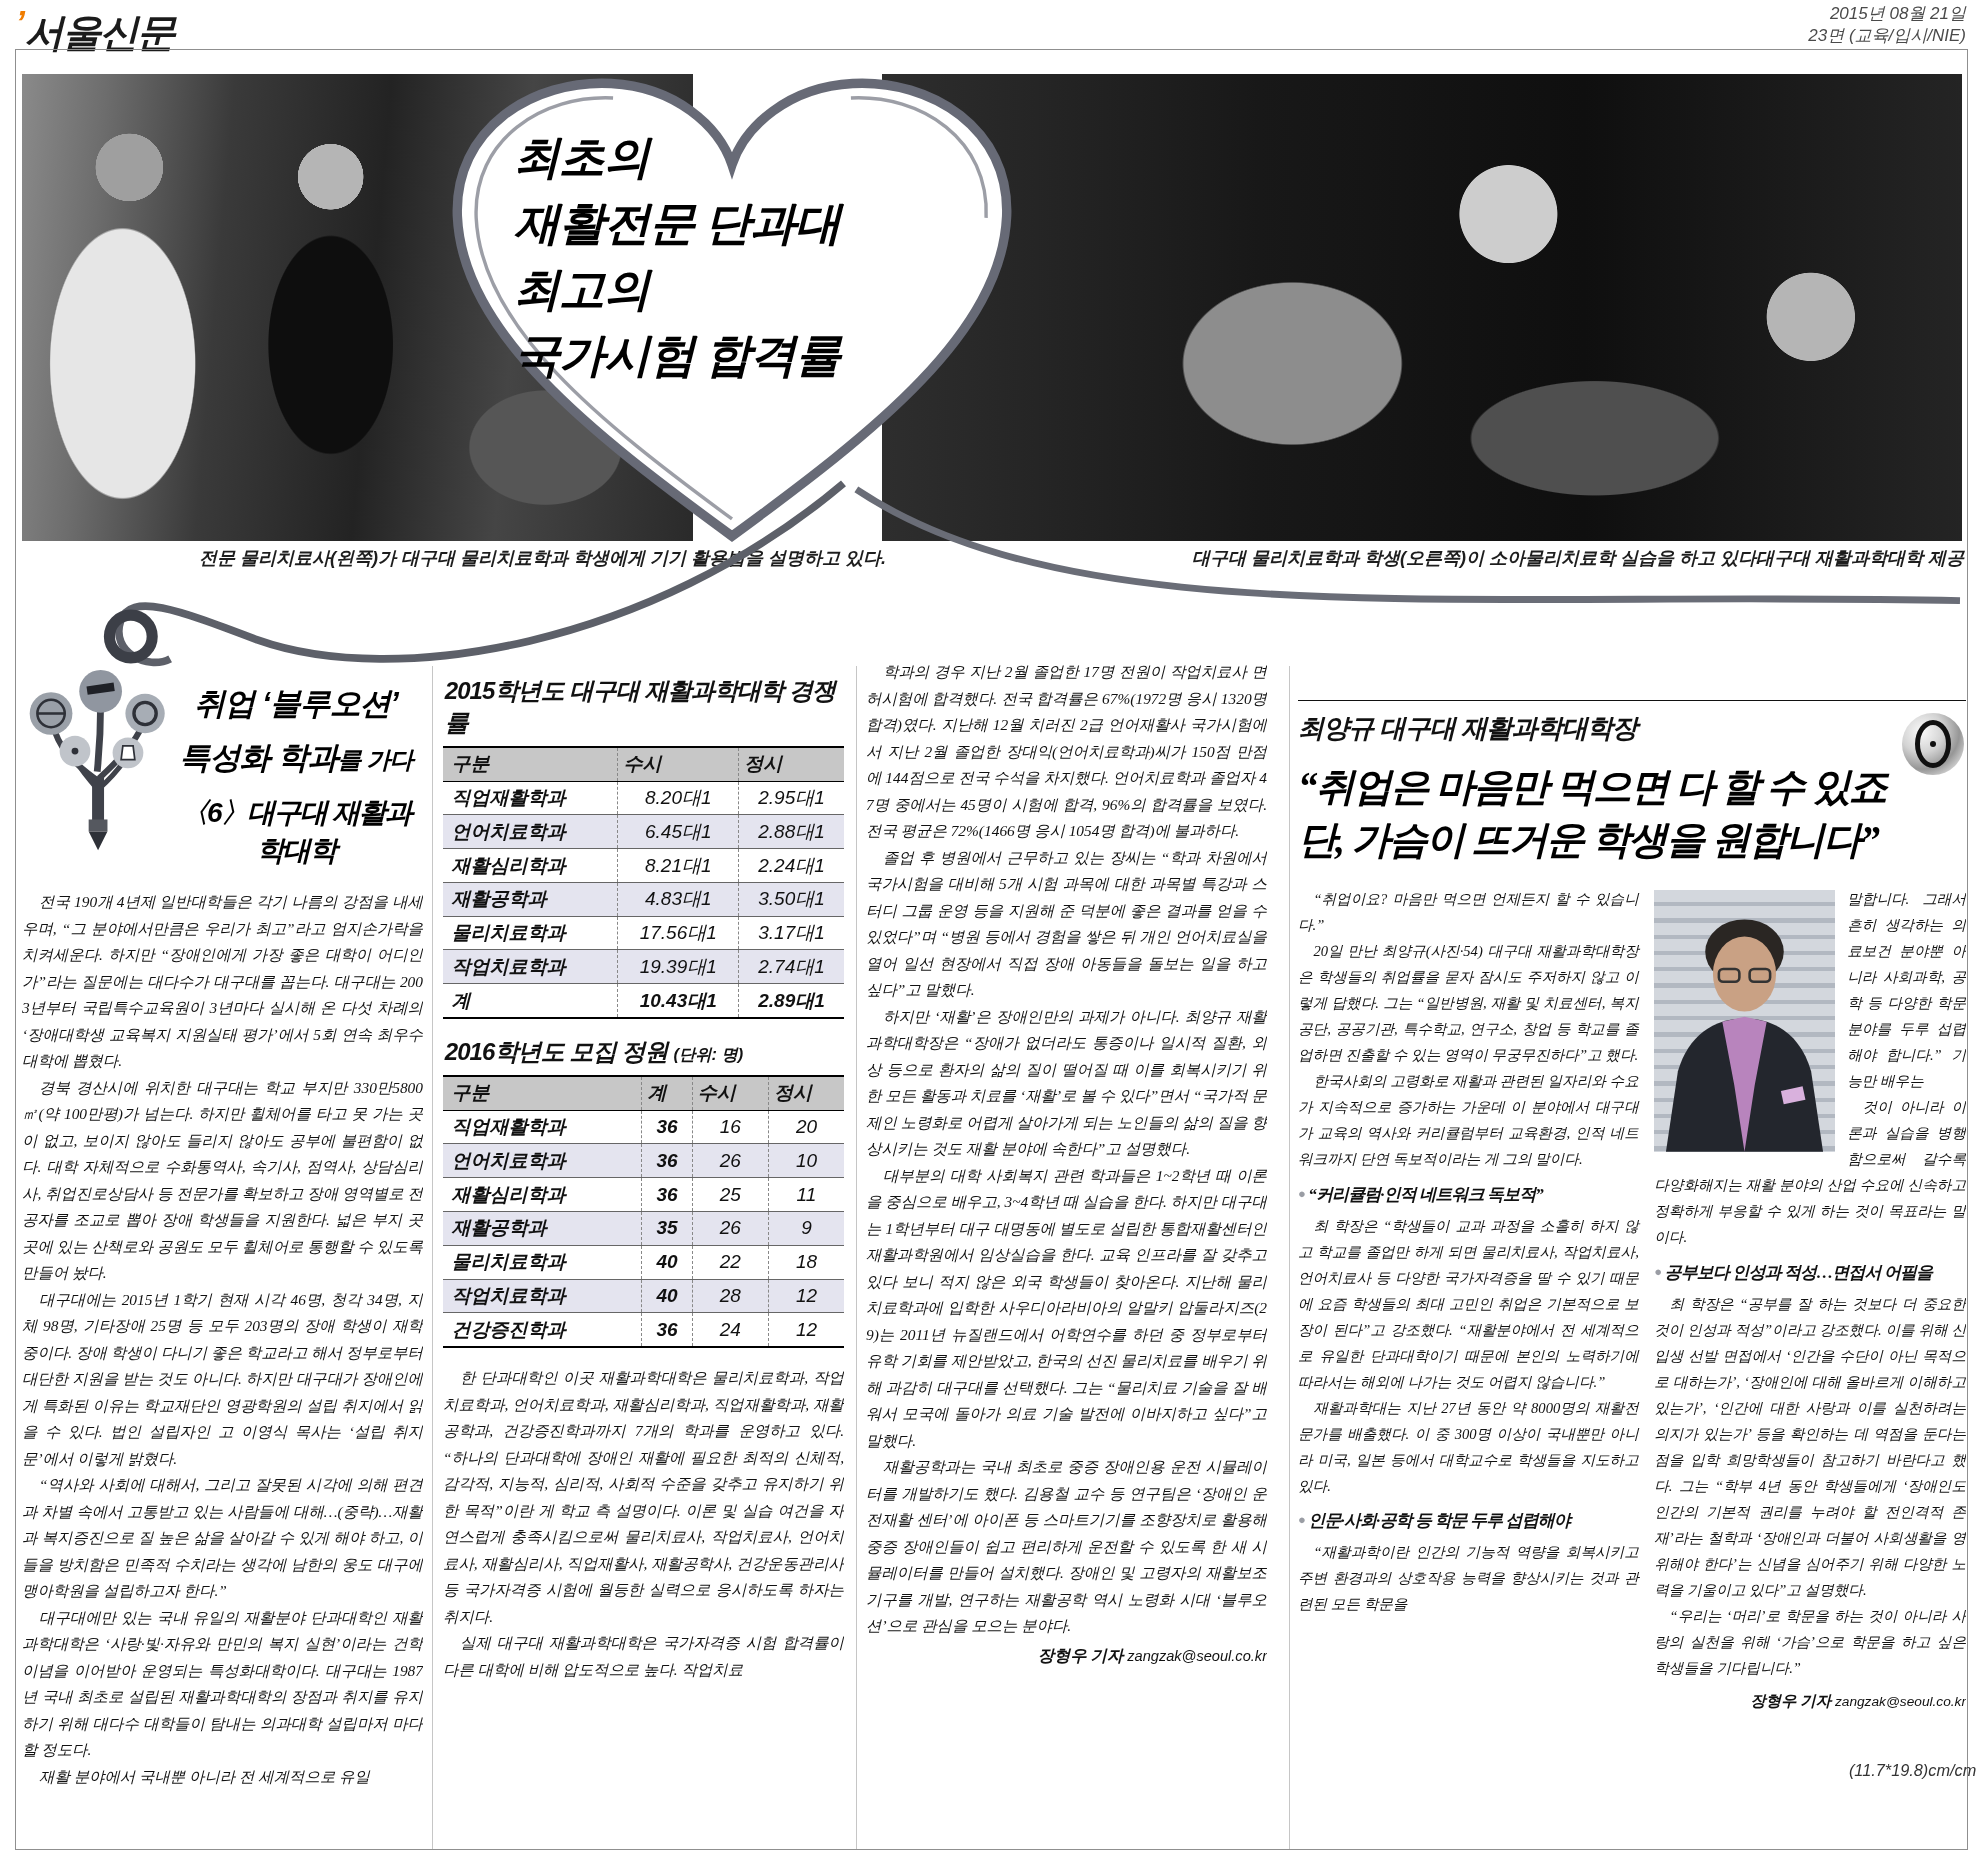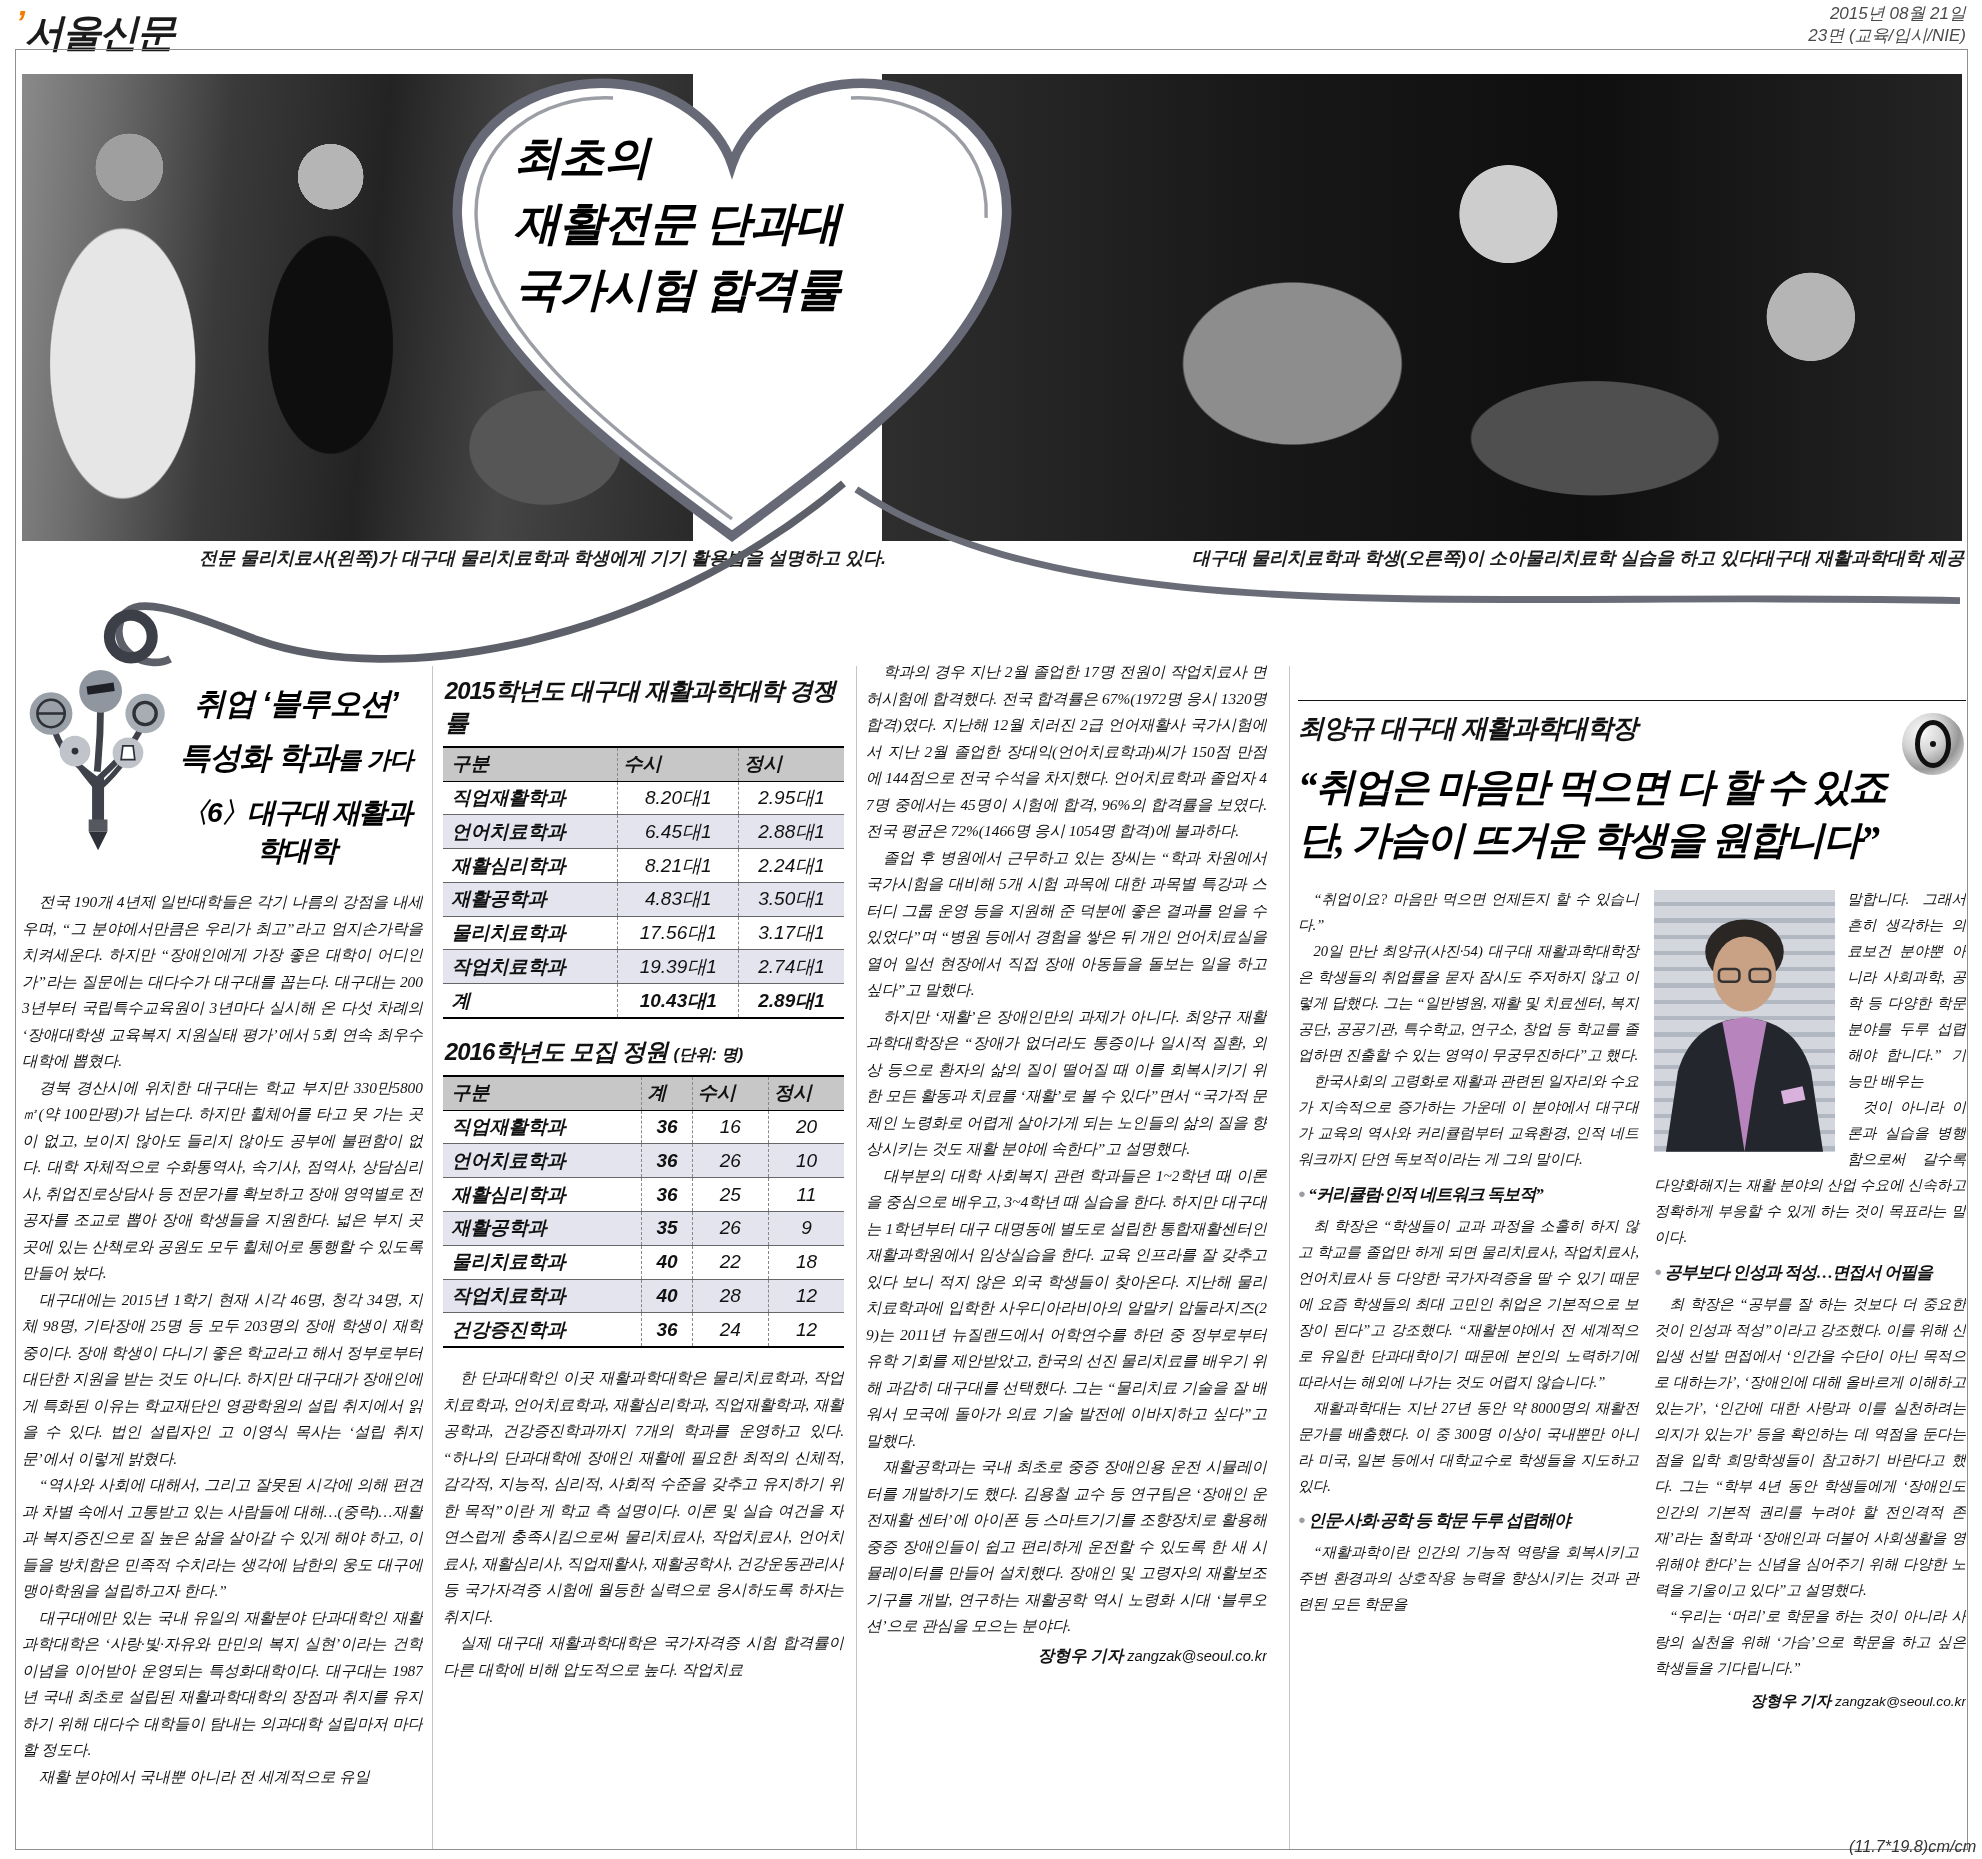--- a/index.html
+++ b/index.html
@@ -92,21 +92,21 @@
   .iv-txt{font-size:14.6px;line-height:26px;text-align:justify;word-break:break-all;}
   .iv-txt p{margin:0;text-indent:15.4px;}
   .bullet{font-weight:bold;font-size:17px;letter-spacing:-0.9px;margin:8.6px 0 5.1px 0;text-indent:0;}
   .bullet::before{content:"●";color:#9a9da4;font-size:13px;margin-right:3.4px;vertical-align:1.7px;}
   .chief-photo{float:left;width:181px;height:262px;margin:3.4px 12px 5.1px 0;position:relative;
         background:repeating-linear-gradient(180deg,#d3d7dd 0 12px,#b2b8c1 12px 16.3px);}
   .iv-byline{text-align:right;font-size:15.4px;margin-top:6.8px;}
   .iv-byline .bname{font-weight:bold;}
   .iv-byline .bmail{font-family:"Liberation Sans","DejaVu Sans",sans-serif;font-size:13.7px;}
   
-  .foot-note{position:absolute;right:6.8px;top:1837px;font-family:"Liberation Sans","DejaVu Sans",sans-serif;
+  .foot-note{position:absolute;right:6.8px;top:1761px;font-family:"Liberation Sans","DejaVu Sans",sans-serif;
              font-size:16.3px;color:#333;}
 </style>
 </head>
 <body>
 
 <div class="page">
 
   <div class="masthead">
     <span class="qmark">’</span><span>서울신문</span>
   </div>
@@ -122,20 +122,21 @@
   <div class="heart-wrap">
     <svg width="628" height="517" viewBox="0 0 734 604">
       <path d="M367 568 C 200 446, 52 330, 46 194 C 42 92, 134 34, 226 39 C 301 43, 352 89, 367 134
                C 382 89, 433 43, 508 39 C 600 34, 692 92, 688 194 C 682 330, 534 446, 367 568 Z" fill="#ffffff" stroke="#676a76" stroke-width="11"></path>
       <path d="M367 548 C 212 434, 74 324, 68 196 C 64 104, 146 52, 228 56" fill="none" stroke="#676a76" stroke-width="4" opacity="0.65"></path>
       <path d="M506 56 C 588 52, 668 104, 664 196" fill="none" stroke="#676a76" stroke-width="4" opacity="0.65"></path>
     </svg>
     <div class="heart-headline">
       <div>최초의</div>
       <div>재활전문 단과대</div>
+      <div>최고의</div>
       <div>국가시험 합격률</div>
     </div>
   </div>
 
   <div class="caption cap-left">전문 물리치료사(왼쪽)가 대구대 물리치료학과 학생에게 기기 활용법을 설명하고 있다.</div>
   <div class="caption cap-right">대구대 물리치료학과 학생(오른쪽)이 소아물리치료학 실습을 하고 있다.</div>
   <div class="caption cap-credit" style="position:absolute;right:19px;">대구대 재활과학대학 제공</div>
 
   <svg class="swoosh" viewBox="0 0 2316 900">
     <path d="M 985 565 C 760 755, 460 805, 300 748 C 205 712, 152 692, 140 726 C 128 762, 172 784, 198 770" fill="none" stroke="#5d6069" stroke-width="9"></path>

